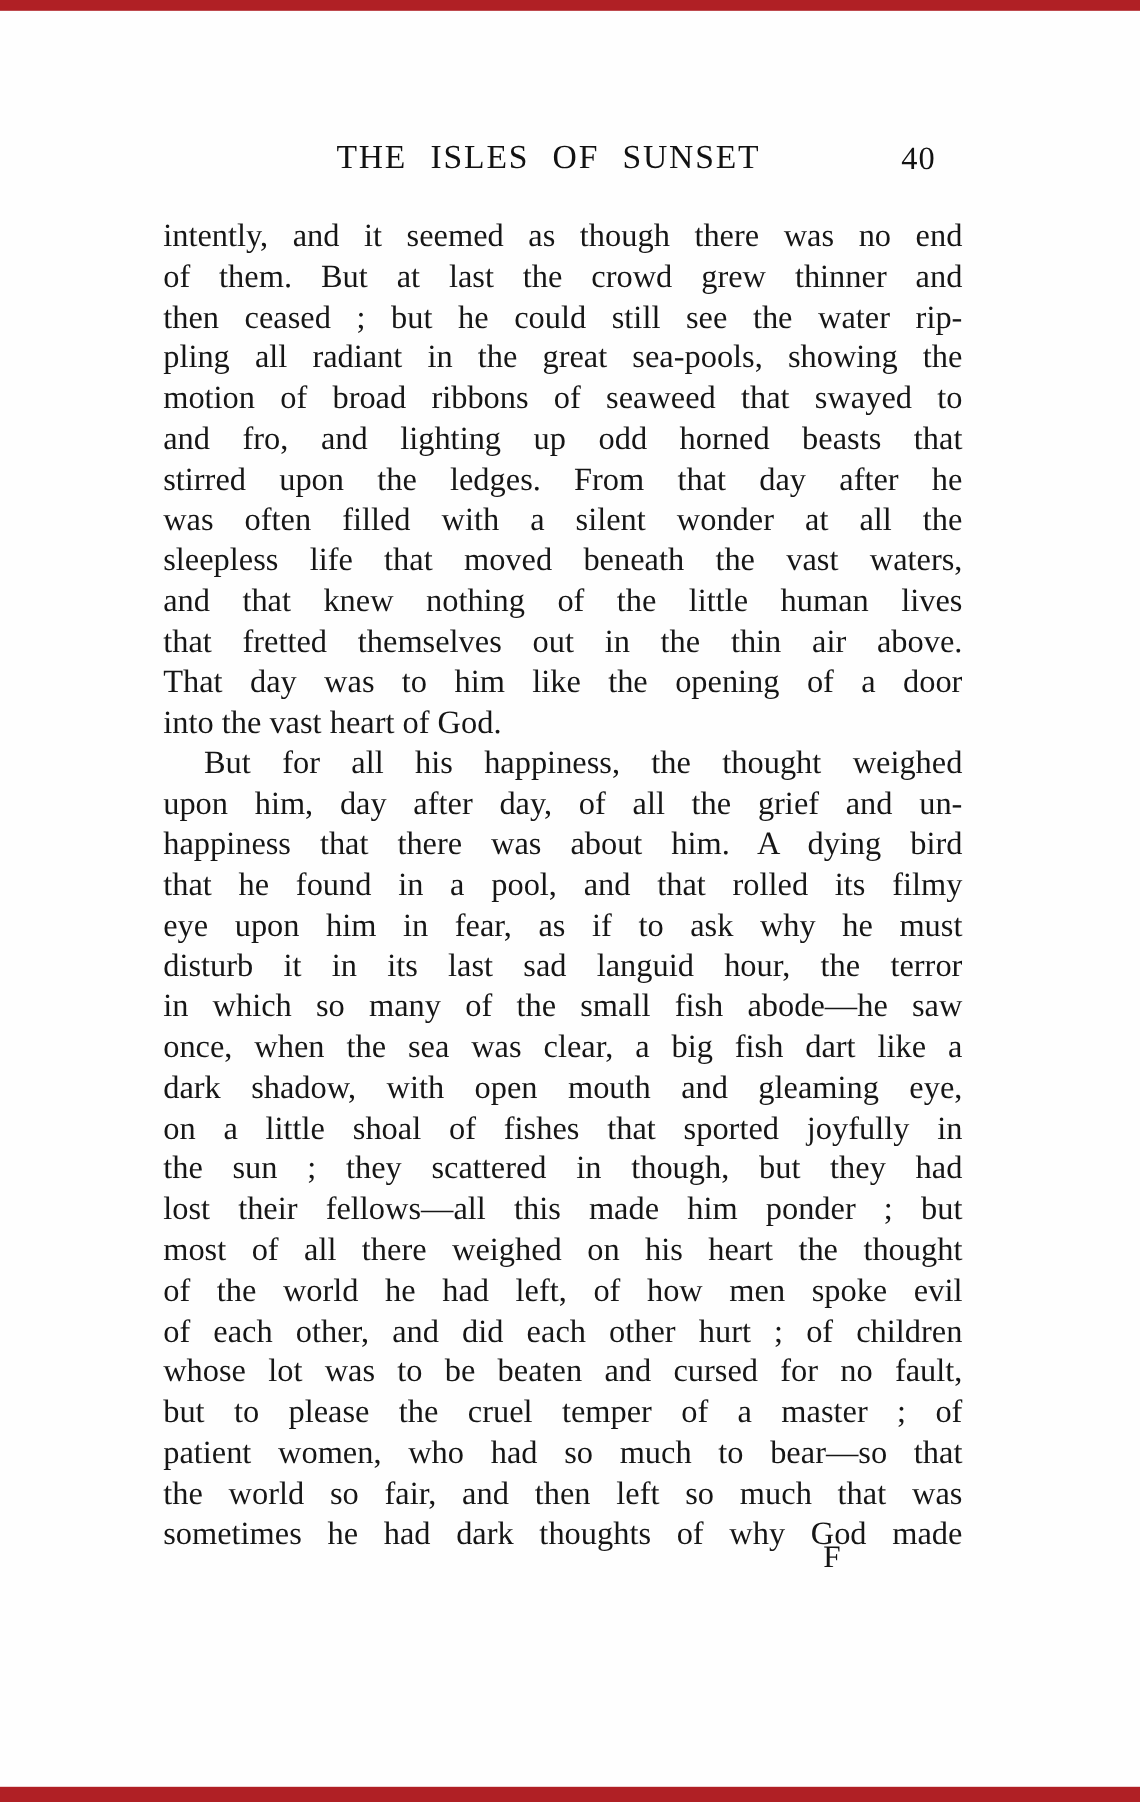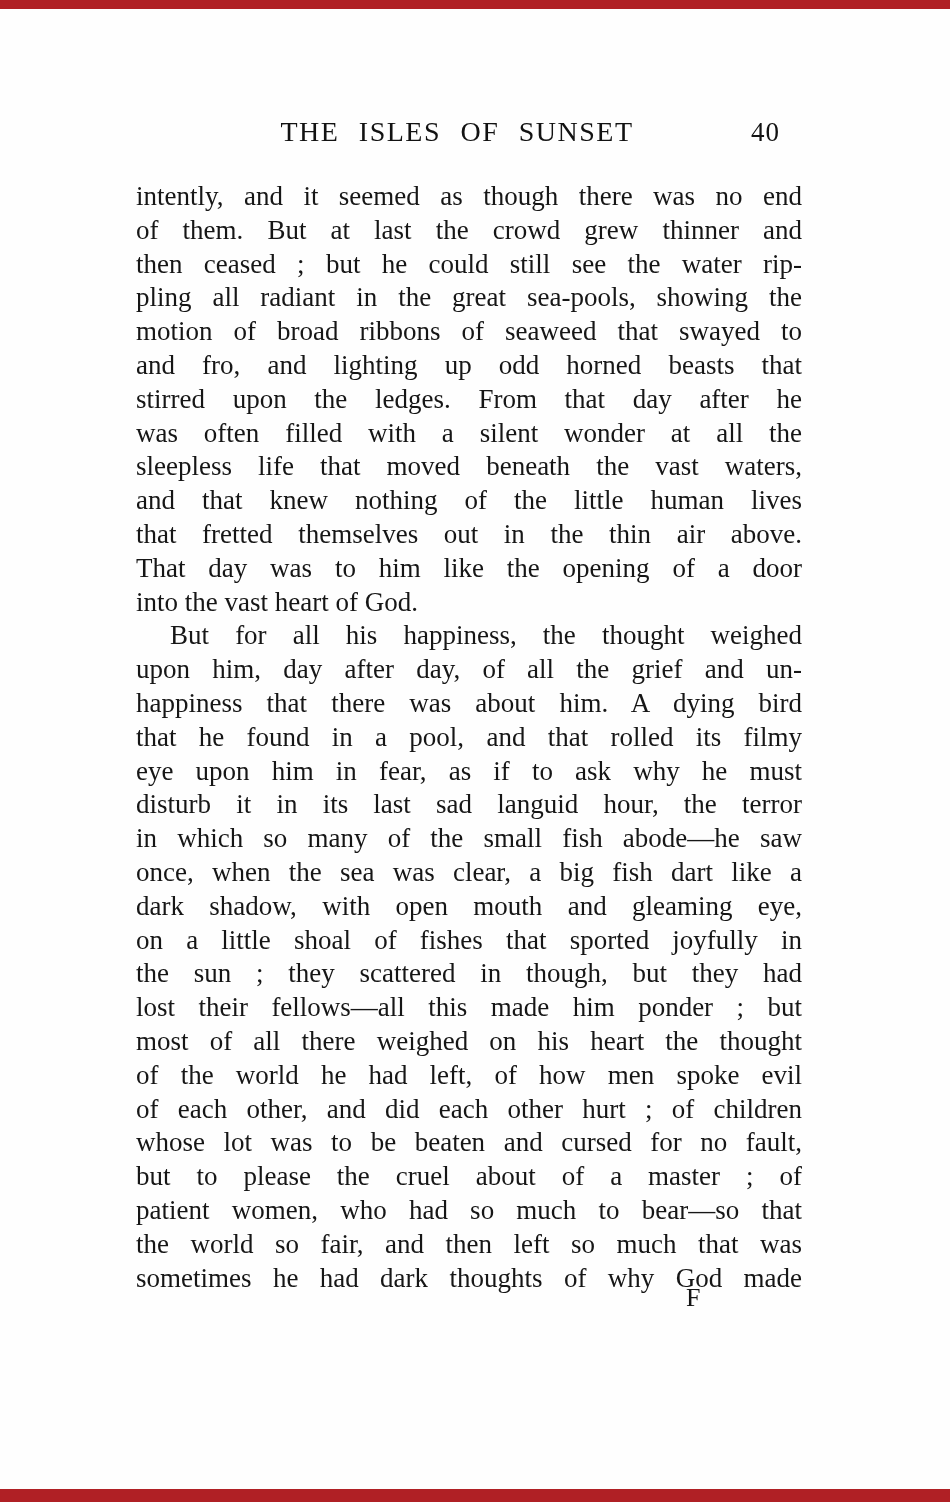--- a/index.html
+++ b/index.html
@@ -119,21 +119,21 @@
       <div class="line">in which so many of the small fish abode—he saw</div>
       <div class="line">once, when the sea was clear, a big fish dart like a</div>
       <div class="line">dark shadow, with open mouth and gleaming eye,</div>
       <div class="line">on a little shoal of fishes that sported joyfully in</div>
       <div class="line">the sun ; they scattered in though, but they had</div>
       <div class="line">lost their fellows—all this made him ponder ; but</div>
       <div class="line">most of all there weighed on his heart the thought</div>
       <div class="line">of the world he had left, of how men spoke evil</div>
       <div class="line">of each other, and did each other hurt ; of children</div>
       <div class="line">whose lot was to be beaten and cursed for no fault,</div>
-      <div class="line">but to please the cruel about of a master ; of</div>
+      <div class="line">but to please the cruel temper of a master ; of</div>
       <div class="line">patient women, who had so much to bear—so that</div>
       <div class="line">the world so fair, and then left so much that was</div>
       <div class="line">sometimes he had dark thoughts of why God made</div>
     </div>
 
   </div>
 
   <div class="signature-mark">F</div>
 
   <div class="scan-edge bottom"></div>

